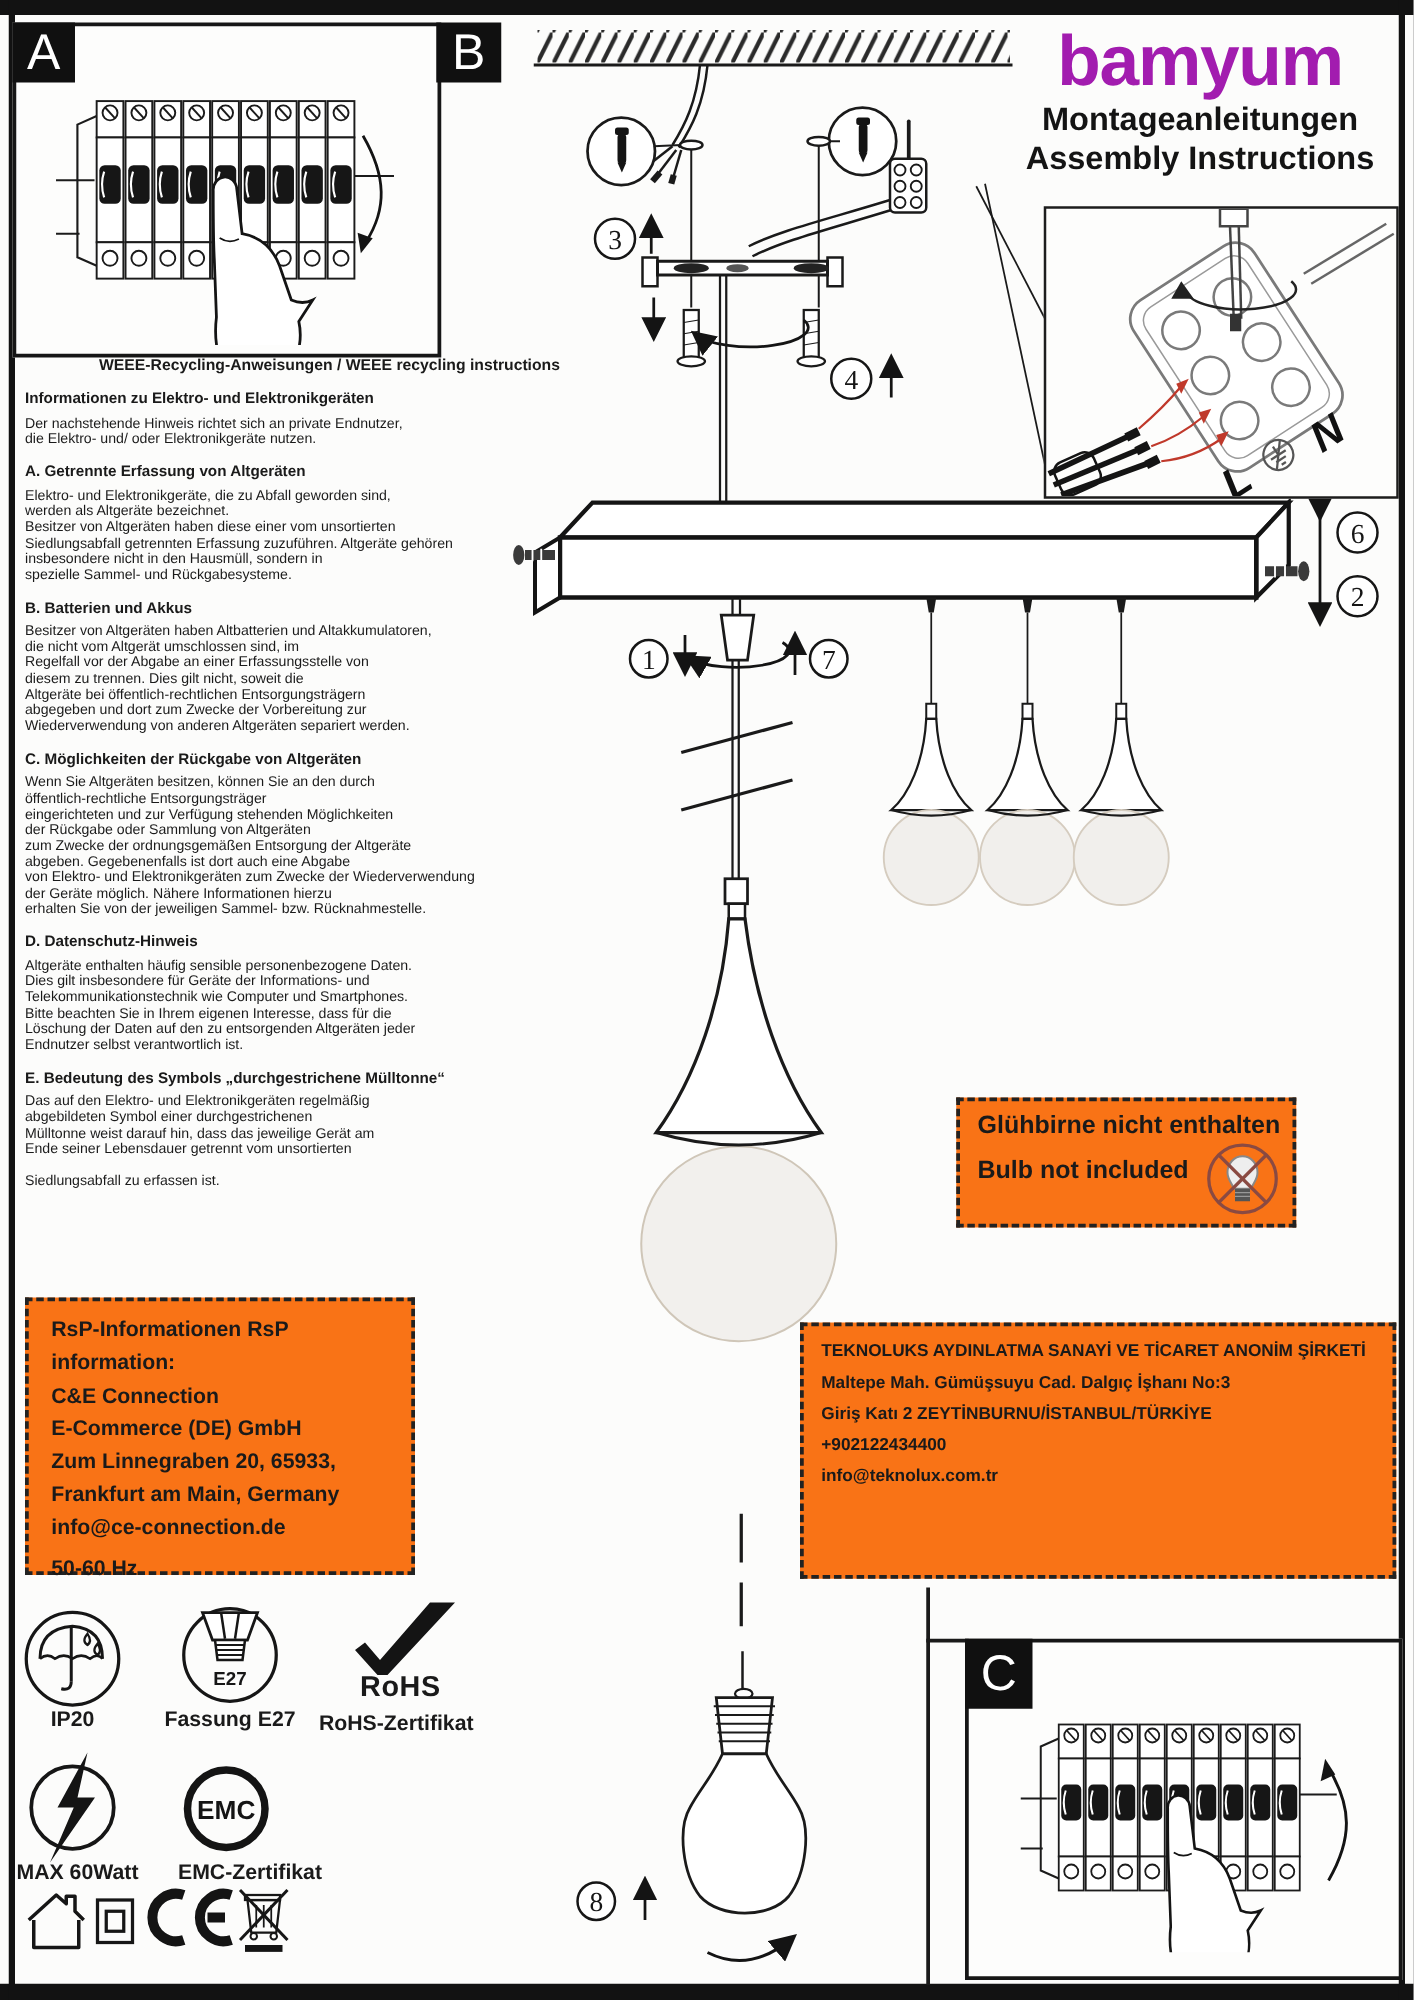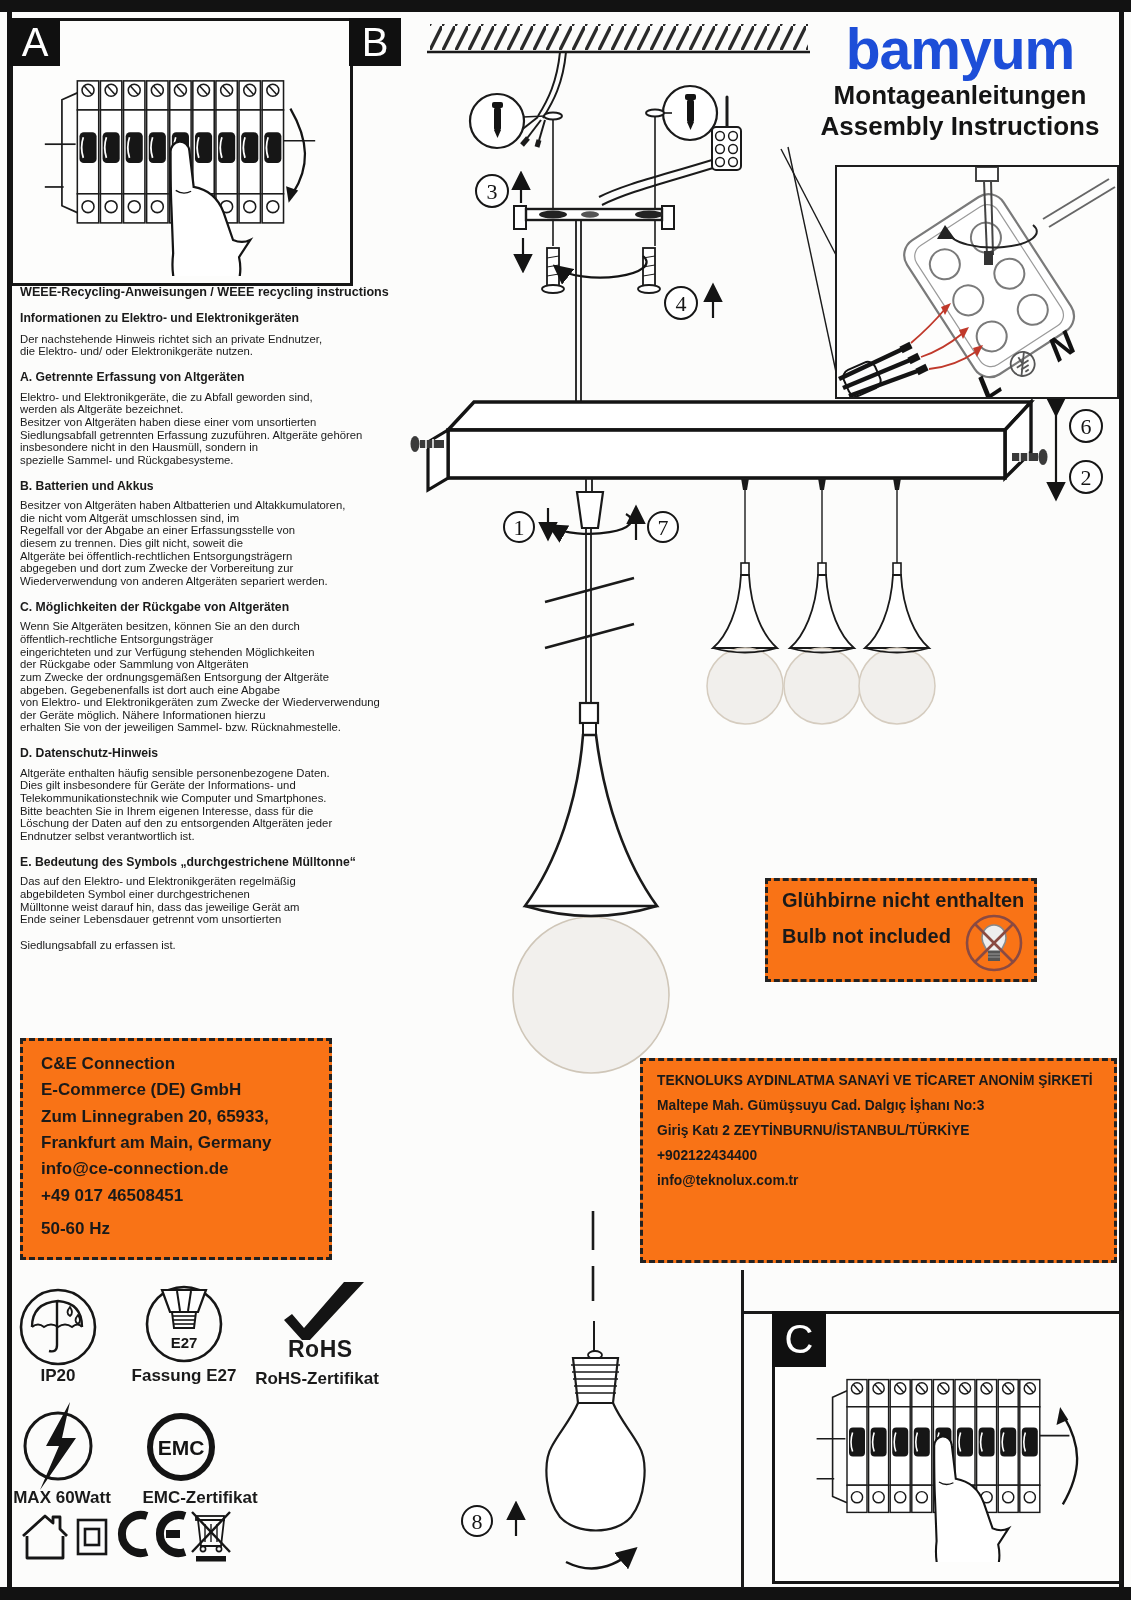--- a/index.html
+++ b/index.html
@@ -13,21 +13,21 @@
   .b-right{left:1119px;top:0;width:5px;height:1600px;background:#121212;}
   
   .panelA{left:10px;top:18px;width:337px;height:262px;border:3px solid #161616;background:#fdfdfc;}
   .blk-label{background:#101010;color:#fff;display:flex;align-items:center;justify-content:center;
              font-size:40px;font-weight:400;}
   .labA{left:10px;top:18px;width:50px;height:48px;}
   .labB{left:349px;top:18px;width:52px;height:48px;}
   .labC{left:772px;top:1311px;width:54px;height:56px;z-index:4;}
   
   .weee{left:20px;top:285px;width:428px;font-size:11.3px;line-height:1.12;}
-  .weee h1{font-size:12.6px;margin:0 0 13px 0;}
+  .weee h1{font-size:12.6px;margin:0 0 13px 0;text-align:right;}
   .weee h2{font-size:12.2px;margin:0 0 7px 0;}
   .weee h3{font-size:12.2px;margin:13px 0 6px 0;}
   .weee p{margin:0 0 13px 0;white-space:pre-line;}
   
   .logo{left:805px;top:20px;width:310px;text-align:center;}
   .brand{font-size:57px;font-weight:700;letter-spacing:-1px;line-height:1.05;}
   .sub{font-size:26px;font-weight:700;line-height:1.18;color:#141414;}
   
   .inset{left:835px;top:165px;width:280px;height:230px;border:2.5px solid #1d1d1d;background:#fdfdfc;
          overflow:hidden;z-index:3;}
@@ -150,21 +150,21 @@
 Endnutzer selbst verantwortlich ist.</p>
     <h3>E. Bedeutung des Symbols „durchgestrichene Mülltonne“</h3>
     <p>Das auf den Elektro- und Elektronikgeräten regelmäßig
  abgebildeten Symbol einer durchgestrichenen
 Mülltonne weist darauf hin, dass das jeweilige Gerät am
 Ende seiner Lebensdauer getrennt vom unsortierten</p>
     <p>Siedlungsabfall zu erfassen ist.</p>
   </div>
 
   <div class="abs logo">
-    <div class="brand" style="color:#1d4ed8">bamyum</div>
+    <div class="brand" style="color:#a21caf">bamyum</div>
     <div class="sub">Montageanleitungen</div>
     <div class="sub">Assembly Instructions</div>
   </div>
 
   <svg class="abs" style="left:400px;top:14px;z-index:1" width="722" height="1574" viewBox="400 14 722 1574">
     <defs>
       <pattern id="hatch" width="13" height="26" patternUnits="userSpaceOnUse">
         <line x1="0" y1="26" x2="13" y2="0" stroke="#2a2a2a" stroke-width="3.4"></line>
       </pattern>
       <marker id="ah" markerWidth="9" markerHeight="9" refX="6.5" refY="4.5" orient="auto">
@@ -429,26 +429,26 @@
       <rect x="26" y="40" width="12" height="10" fill="#555"></rect>
       <line x1="26" y1="43" x2="38" y2="43" stroke="#999" stroke-width="1"></line>
       <line x1="26" y1="46" x2="38" y2="46" stroke="#999" stroke-width="1"></line>
       <circle cx="32" cy="32" r="27" fill="none" stroke="#8a4a42" stroke-width="2.6"></circle>
       <line x1="13" y1="13" x2="51" y2="51" stroke="#8a4a42" stroke-width="2.6"></line>
       <line x1="51" y1="13" x2="13" y2="51" stroke="#8a4a42" stroke-width="2.6"></line>
     </svg>
   </div>
 
   <div class="abs dashed rsp">
+    <div>RsP-Informationen RsP information:</div>
     <div>C&amp;E Connection</div>
     <div>E-Commerce (DE) GmbH</div>
     <div>Zum Linnegraben 20, 65933,</div>
     <div>Frankfurt am Main, Germany</div>
     <div>info@ce-connection.de</div>
-    <div>+49 017 46508451</div>
     <div class="gap">50-60 Hz</div>
   </div>
 
   <div class="abs dashed manu">
     <div>TEKNOLUKS AYDINLATMA SANAYİ VE TİCARET ANONİM ŞİRKETİ</div>
     <div>Maltepe Mah. Gümüşsuyu Cad. Dalgıç İşhanı No:3</div>
     <div>Giriş Katı 2 ZEYTİNBURNU/İSTANBUL/TÜRKİYE</div>
     <div>+902122434400</div>
     <div>info@teknolux.com.tr</div>
   </div>

